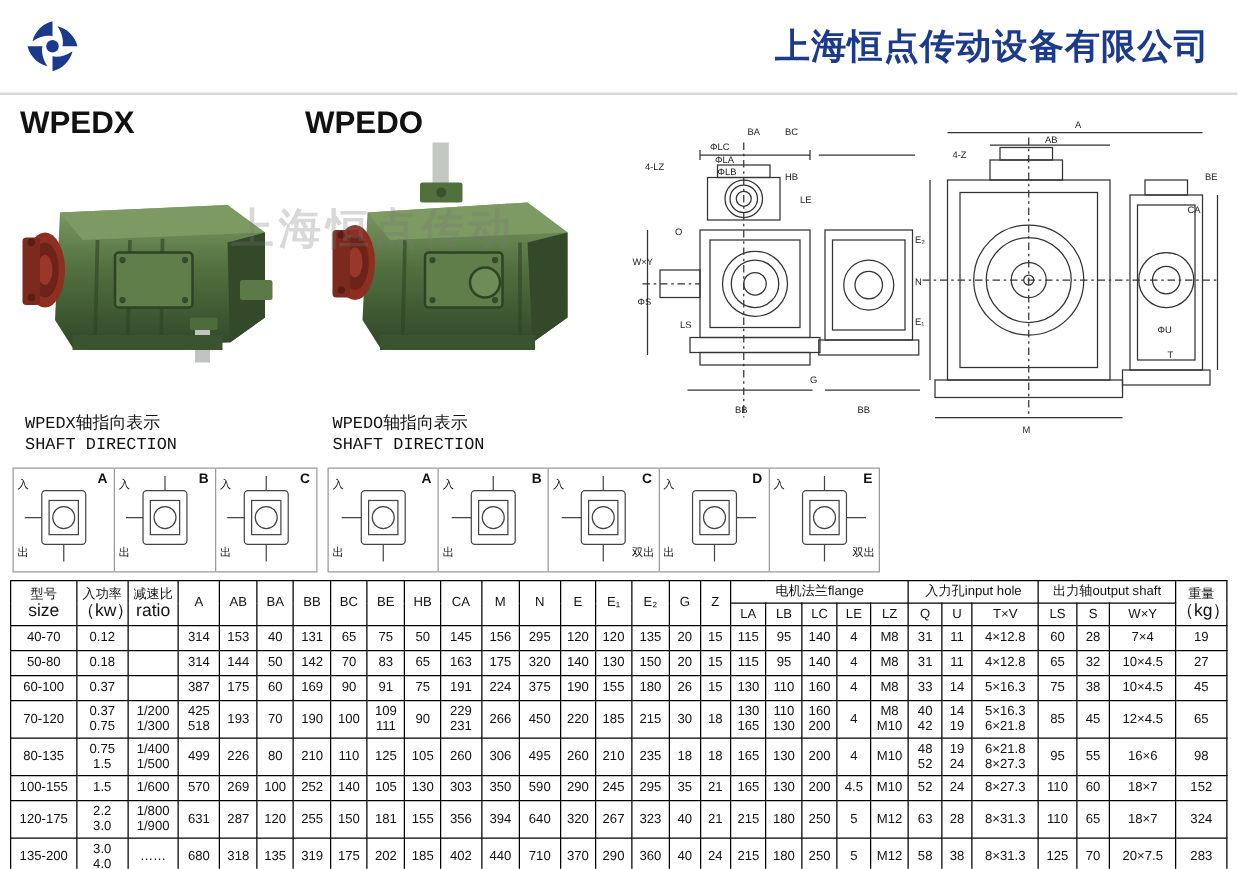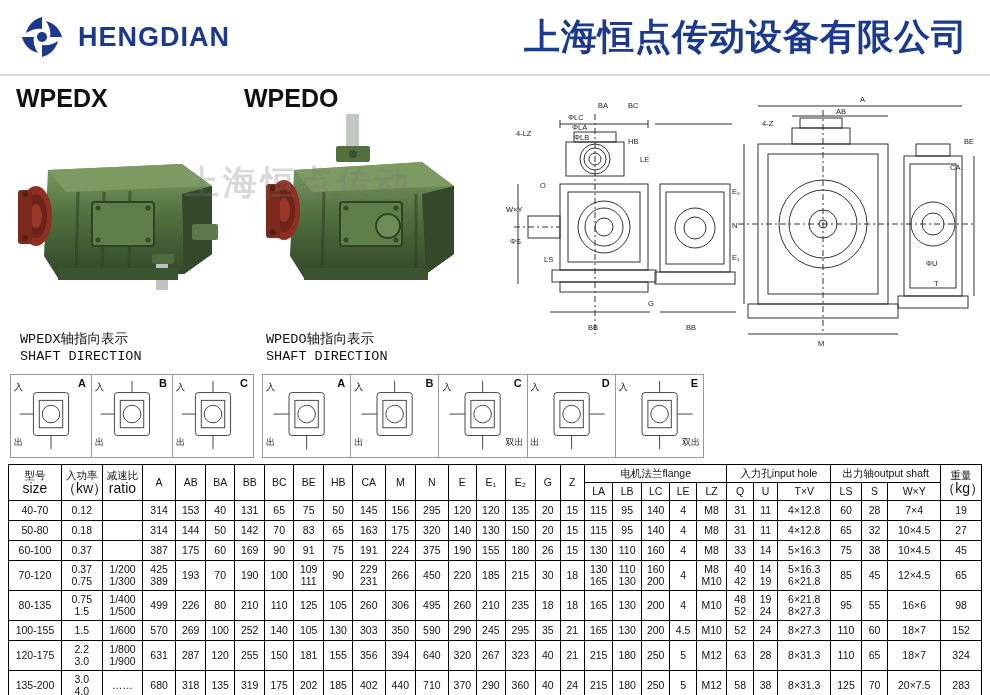--- a/index.html
+++ b/index.html
@@ -22,21 +22,21 @@
   .logo-mark{
     width:56px;height:56px;flex:0 0 56px;
     position:relative;margin-right:8px;
   }
   .brand-name{
     font-size:27px;font-weight:bold;color:#1b3a8c;
     letter-spacing:1px;
   }
   .company-cn{
     margin-left:auto;
-    font-size:36px;font-weight:bold;color:#1b3a8c;
+    font-size:28px;font-weight:bold;color:#1b3a8c;
     letter-spacing:1px;
     padding-right:8px;
   }
   
   .model-titles{
     position:absolute;top:84px;left:0;width:520px;height:40px;
   }
   .model-title{
     position:absolute;font-size:25px;font-weight:bold;color:#111;
     font-family:"Liberation Sans", sans-serif;
@@ -129,21 +129,20 @@
     <svg width="56" height="56" viewBox="0 0 56 56">
       <g fill="#1b3a8c">
         <path d="M28 8 C20 10 14 16 12 24 C18 20 24 19 28 20 Z"></path>
         <path d="M48 28 C46 20 40 14 32 12 C36 18 37 24 36 28 Z"></path>
         <path d="M28 48 C36 46 42 40 44 32 C38 36 32 37 28 36 Z"></path>
         <path d="M8 28 C10 36 16 42 24 44 C20 38 19 32 20 28 Z"></path>
         <circle cx="28" cy="28" r="5"></circle>
       </g>
     </svg>
   </div>
-  <div class="brand-name">HENGDIAN</div>
   <div class="company-cn">上海恒点传动设备有限公司</div>
 </div>
 
 <div class="model-titles">
   <div class="model-title" id="mt0">WPEDX</div>
   <div class="model-title" id="mt1">WPEDO</div>
 </div>
 
 <svg class="photo" style="left:6px;top:128px;" width="226" height="166" viewBox="0 0 226 166">
   <defs>
@@ -638,21 +637,21 @@
           <td class="two">
             <div>0.37</div>
             <div>0.75</div>
           </td>
           <td class="two">
             <div>1/200</div>
             <div>1/300</div>
           </td>
           <td class="two">
             <div>425</div>
-            <div>389</div>
+            <div>518</div>
           </td>
           <td>193</td>
           <td>70</td>
           <td>190</td>
           <td>100</td>
           <td class="two">
             <div>109</div>
             <div>111</div>
           </td>
           <td>90</td>

